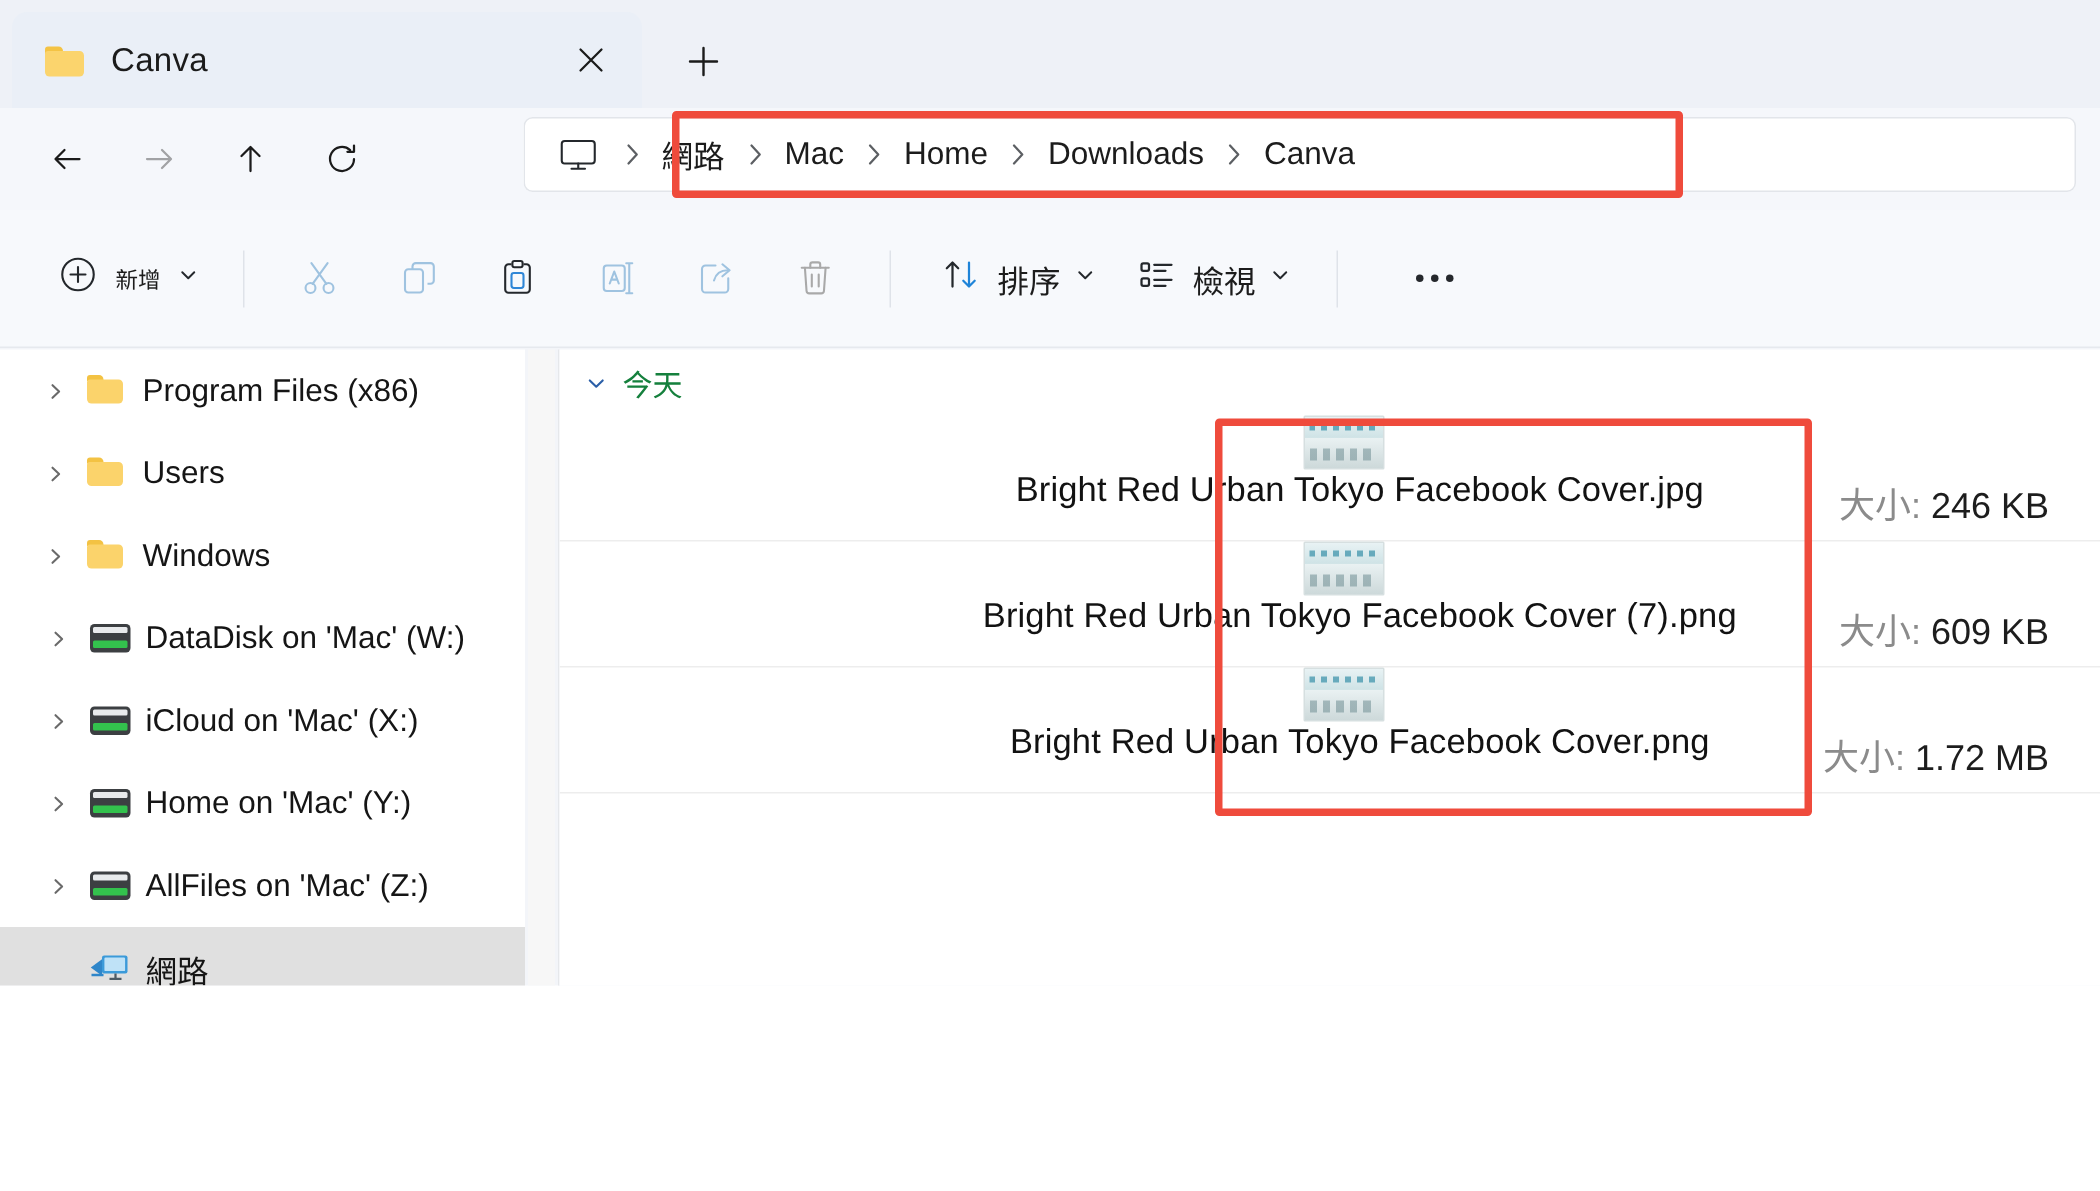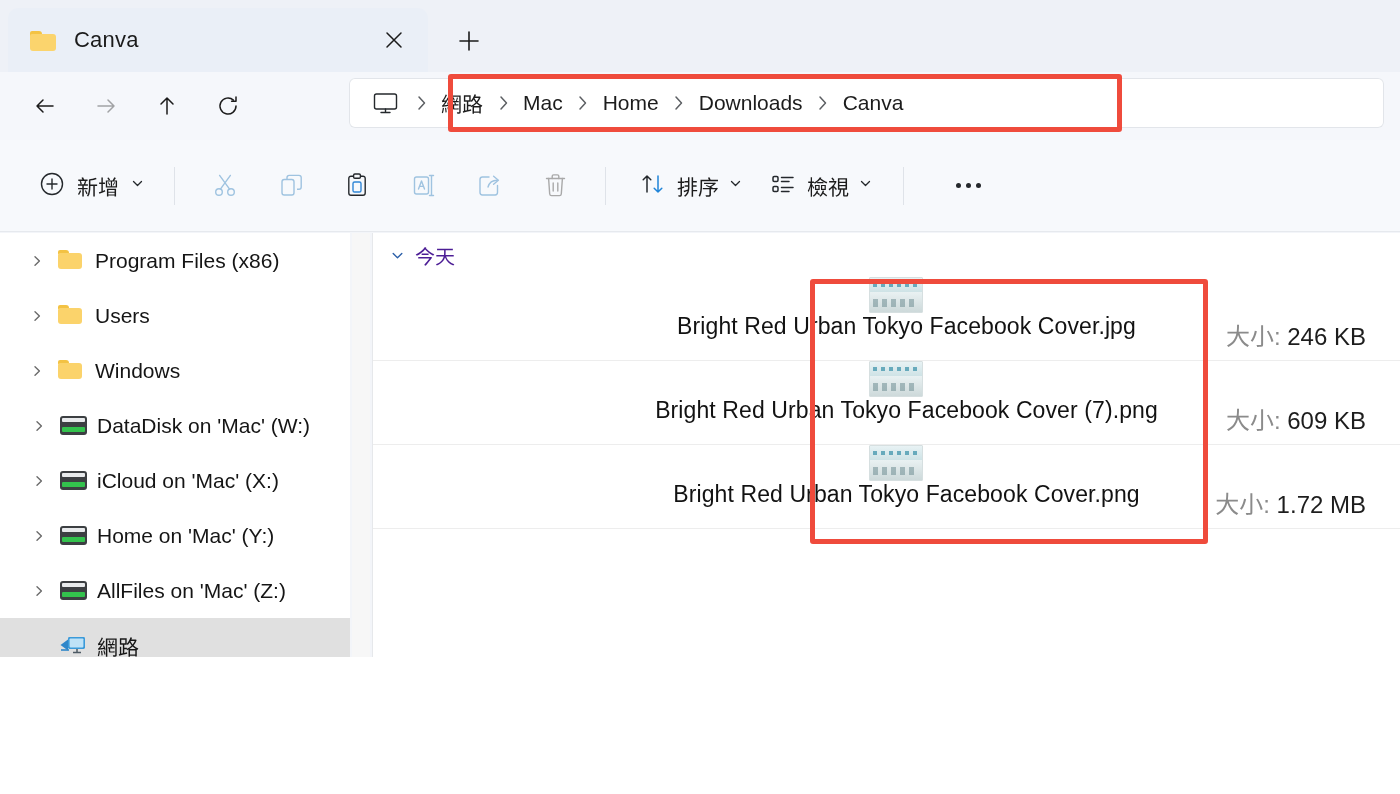--- a/index.html
+++ b/index.html
@@ -129,21 +129,21 @@
     background: #f7f9fc;
     display: flex; align-items: center;
     border-bottom: 1px solid #e6e9ee;
   }
   .cmd-new {
     display: flex; align-items: center;
     height: 48px; padding: 0 12px 0 10px;
     margin-left: 28px; border-radius: 6px;
   }
   .cmd-new .plus-circle { margin-right: 11px; display: block; }
-  .cmd-new .cmd-label { font-size: 21px; color: #1c1c1c; }
+  .cmd-new .cmd-label { font-size: 15px; color: #1c1c1c; }
   .cmd-new .chev { margin-left: 11px; display: block; }
 
   .cmd-sep {
     width: 1px; height: 38px;
     background: #dfe3e9; margin: 0 17px;
     flex: 0 0 auto;
   }
   .cmd-icon {
     width: 54px; height: 48px;
     display: flex; align-items: center; justify-content: center;
@@ -238,21 +238,21 @@
     position: absolute; left: 373px; top: 233px;
     width: 1027px; height: 513px;
     background: #ffffff;
     overflow: hidden;
   }
   .group-header {
     display: flex; align-items: center;
     height: 44px; padding-left: 17px;
   }
   .group-header .gchev { margin-right: 10px; display: flex; }
-  .group-header .gtitle { font-size: 20px; color: #4c1d95; }
+  .group-header .gtitle { font-size: 20px; color: #15803d; }
 
   .file-row {
     position: relative;
     height: 84px;
     display: flex; align-items: center;
     padding-left: 40px;
     border-bottom: 1px solid #ededed;
     flex-direction: column;
   }
   .thumb {

